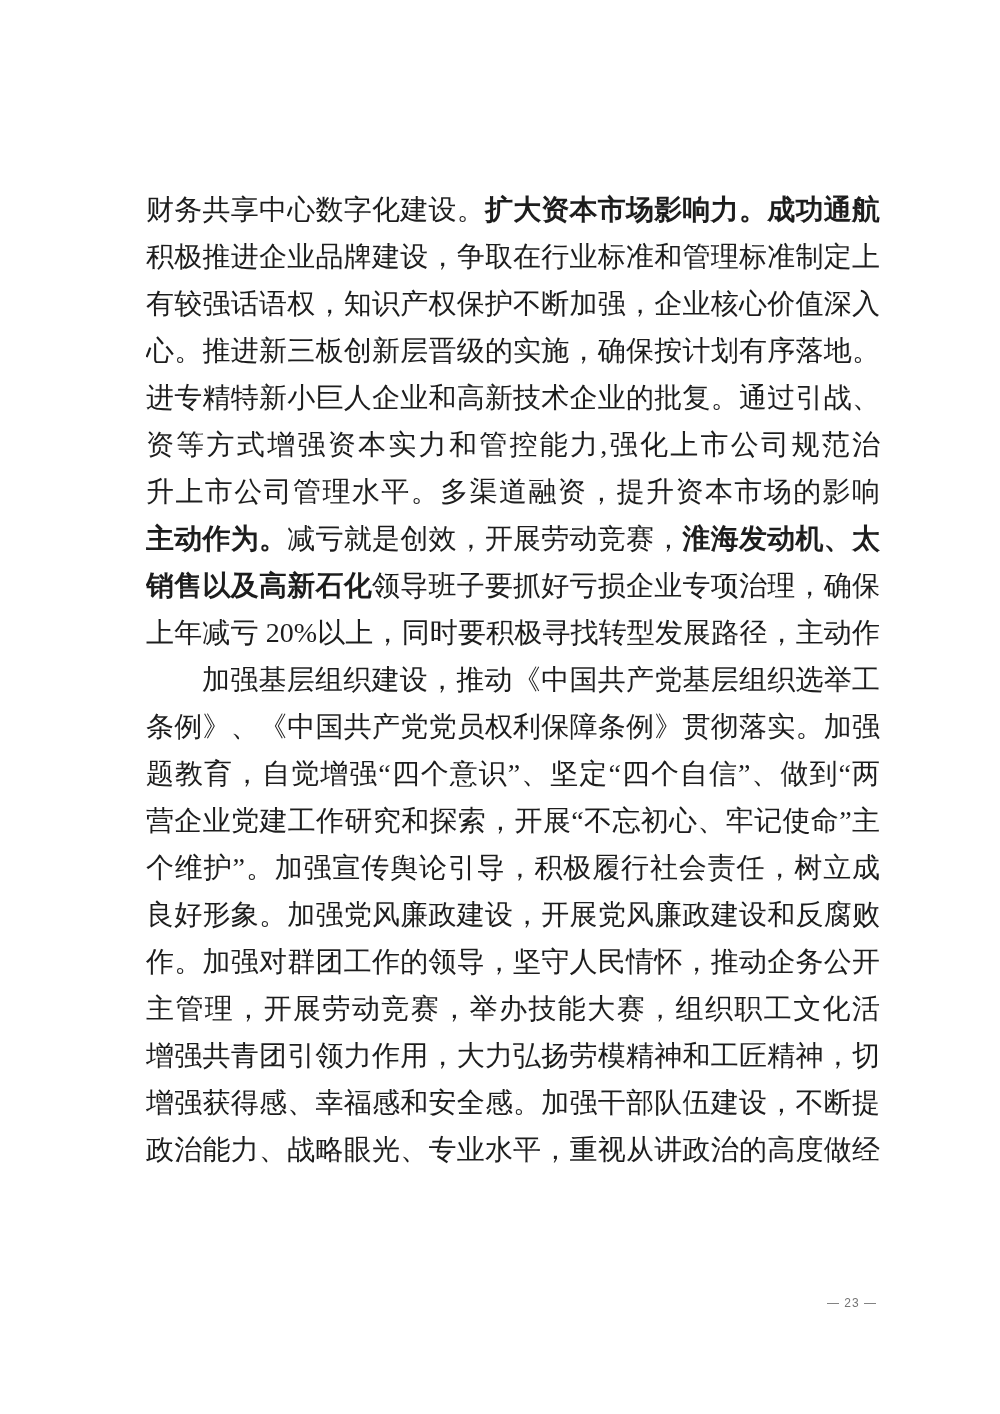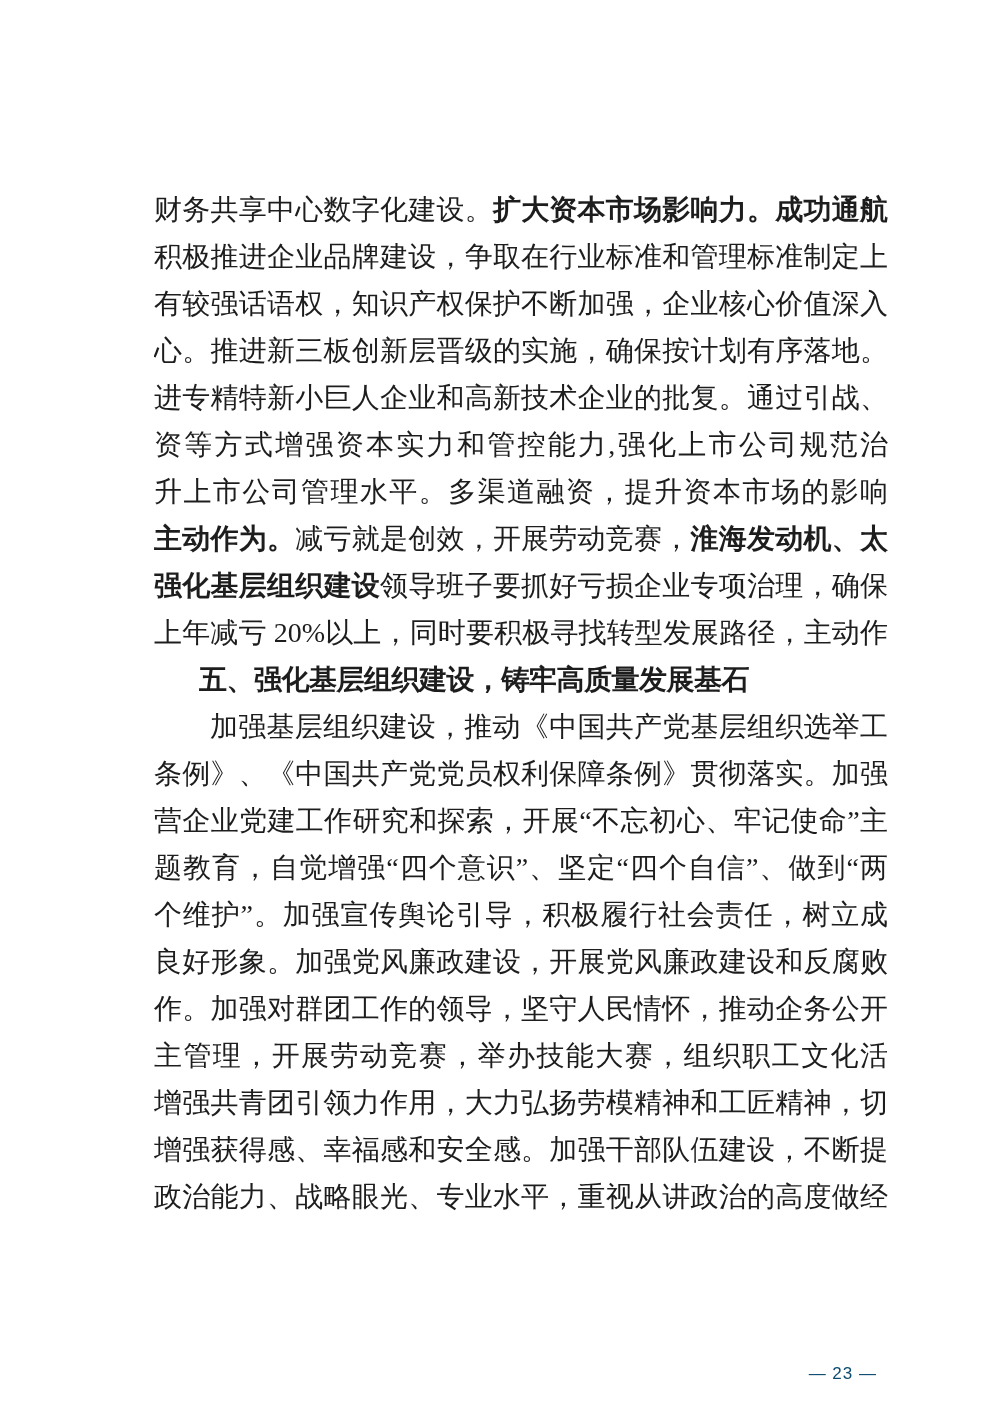--- a/index.html
+++ b/index.html
@@ -11,21 +11,21 @@
     position: relative;
     width: 1000px;
     height: 1414px;
     background: #ffffff;
     overflow: hidden;
     font-family: "Liberation Serif", "DejaVu Serif", serif;
     color: #1d1d1d;
   }
   .content {
     position: absolute;
-    left: 154px;
+    left: 146px;
     top: 186px;
     width: 734px;
     font-size: 28px;
   }
   .line {
     height: 47px;
     line-height: 47px;
     text-align: justify;
     text-align-last: justify;
     overflow: hidden;
@@ -45,48 +45,47 @@
     font-family: "Liberation Sans", "DejaVu Sans", sans-serif;
     font-weight: bold;
     font-size: 28px;
     text-indent: 45px;
     letter-spacing: -0.5px;
     white-space: nowrap;
     overflow: hidden;
   }
   .page-number {
     position: absolute;
-    top: 1364px;
+    top: 1296px;
     right: 123px;
     font-family: "Liberation Sans", "DejaVu Sans", sans-serif;
-    font-size: 17px;
+    font-size: 12px;
     letter-spacing: 1px;
-    color: #0c4a6e;
+    color: #737373;
   }
 </style>
 </head>
 <body>
 
 <div class="page">
   <div class="content">
       <div class="line"><span>财务共享中心数字化建设。</span><span class="bold">扩大资本市场影响力。成功通航</span></div>
       <div class="line"><span>积极推进企业品牌建设，争取在行业标准和管理标准制定上具</span></div>
       <div class="line"><span>有较强话语权，知识产权保护不断加强，企业核心价值深入人</span></div>
       <div class="line"><span>心。推进新三板创新层晋级的实施，确保按计划有序落地。推</span></div>
       <div class="line"><span>进专精特新小巨人企业和高新技术企业的批复。通过引战、增</span></div>
       <div class="line"><span>资等方式增强资本实力和管控能力,强化上市公司规范治理，提</span></div>
       <div class="line"><span>升上市公司管理水平。多渠道融资，提升资本市场的影响力。</span></div>
       <div class="line"><span class="bold">主动作为。</span><span>减亏就是创效，开展劳动竞赛，</span><span class="bold">淮海发动机、太行</span></div>
-      <div class="line"><span class="bold">强化基层组织建设</span><span>领导班子要抓好亏损企业专项治理，确保比</span></div>
+      <div class="line"><span class="bold">销售以及高新石化</span><span>领导班子要抓好亏损企业专项治理，确保比</span></div>
       <div class="line"><span>上年减亏 20%以上，同时要积极寻找转型发展路径，主动作为，</span></div>
-      <div class="heading">五、强化基层组织建设，铸牢高质量发展基石</div>
       <div class="line indent"><span>加强基层组织建设，推动《中国共产党基层组织选举工作</span></div>
       <div class="line"><span>条例》、《中国共产党党员权利保障条例》贯彻落实。加强民</span></div>
+      <div class="line"><span>题教育，自觉增强“四个意识”、坚定“四个自信”、做到“两</span></div>
       <div class="line"><span>营企业党建工作研究和探索，开展“不忘初心、牢记使命”主</span></div>
-      <div class="line"><span>题教育，自觉增强“四个意识”、坚定“四个自信”、做到“两</span></div>
       <div class="line"><span>个维护”。加强宣传舆论引导，积极履行社会责任，树立成功</span></div>
       <div class="line"><span>良好形象。加强党风廉政建设，开展党风廉政建设和反腐败工</span></div>
       <div class="line"><span>作。加强对群团工作的领导，坚守人民情怀，推动企务公开民</span></div>
       <div class="line"><span>主管理，开展劳动竞赛，举办技能大赛，组织职工文化活动，</span></div>
       <div class="line"><span>增强共青团引领力作用，大力弘扬劳模精神和工匠精神，切实</span></div>
       <div class="line"><span>增强获得感、幸福感和安全感。加强干部队伍建设，不断提高</span></div>
       <div class="line"><span>政治能力、战略眼光、专业水平，重视从讲政治的高度做经济</span></div>
     </div>
   <div class="page-number">— 23 —</div>
 </div>

